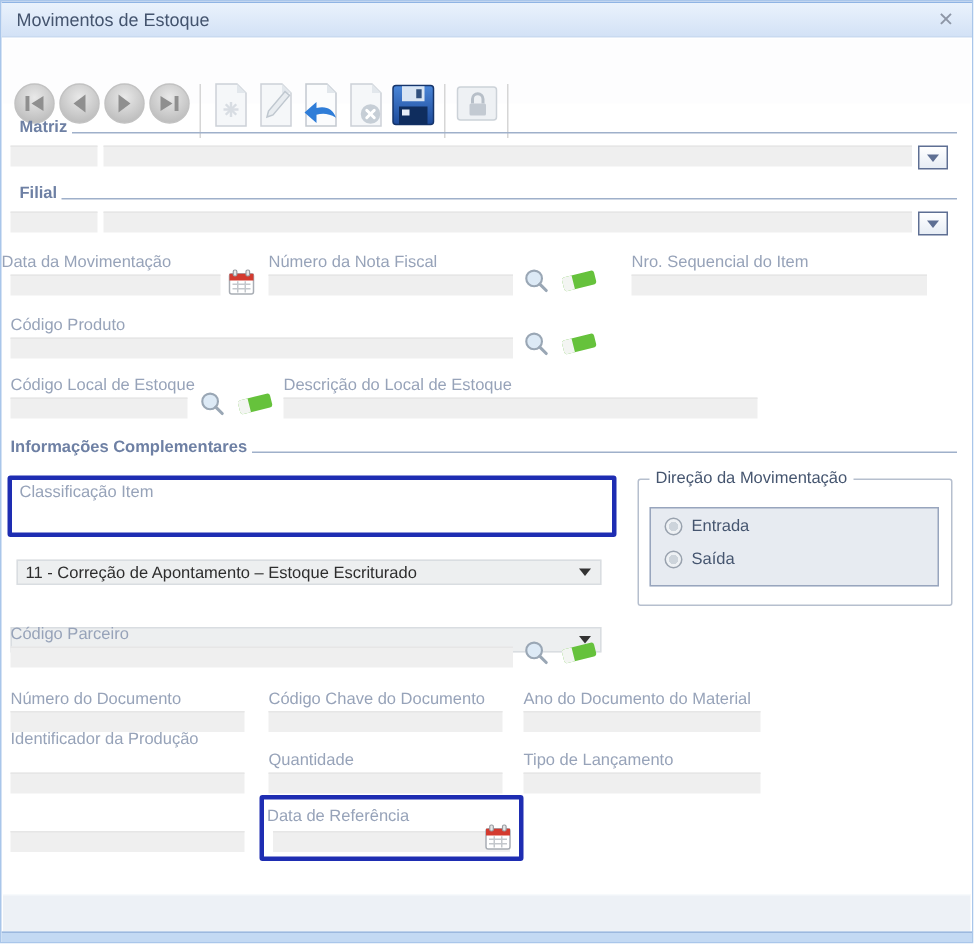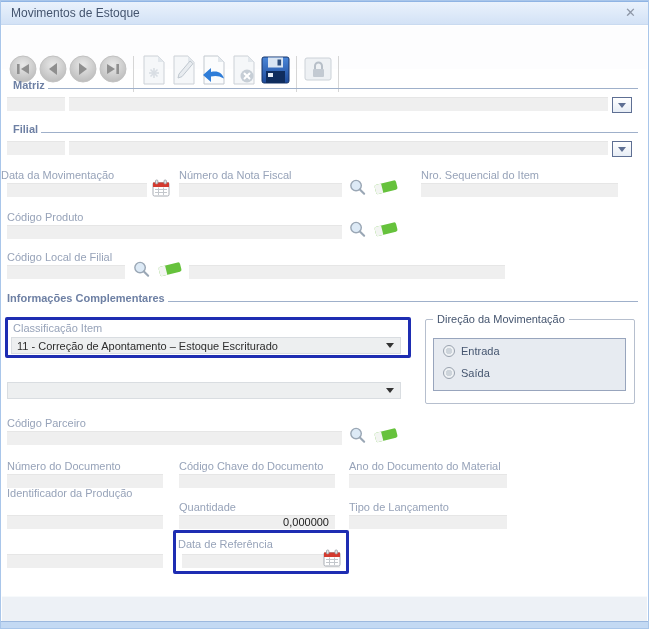--- a/index.html
+++ b/index.html
@@ -20,21 +20,21 @@
   .toolbar { position:absolute; left:1px; top:25px; right:1px; height:43px; background:#fdfdfe; }
   .tbtn { position:absolute; top:29px; }
   .tsep { position:absolute; top:30px; width:1px; height:36px; background:#d6d6d6; }
   
   .lbl { position:absolute; font-size:11px; color:#97a3b9; white-space:nowrap; }
   .fld { position:absolute; height:14px; background:#efefef; border-top:1px solid #e6e6e6; }
   .grp { position:absolute; display:flex; align-items:flex-end; font-size:11px; font-weight:bold; color:#6e80a4; }
   .grp .line { flex:1; border-bottom:1px solid #9fb0ca; margin-left:3px; position:relative; top:-2px; }
   .combo {
     position:absolute; height:17px; background:#edeff0; border:1px solid #d9dde1;
-    display:flex; align-items:center; font-size:11px; color:#2d2d2d; padding:0 6px 0 5px;
+    display:flex; align-items:center; font-size:11px; color:#2d2d2d; padding:0 6px 0 5px;margin-top:36px;
   }
   .combo .tri { margin-left:auto; width:0; height:0; border-left:4px solid transparent;
     border-right:4px solid transparent; border-top:5px solid #333; }
   .ddbtn {
     position:absolute; width:20px; height:16px; border:1px solid #5e6f93;
     background:linear-gradient(#ffffff,#e7edf5);
     display:flex; align-items:center; justify-content:center;
   }
   .ddbtn .tri { width:0; height:0; border-left:4px solid transparent;
     border-right:4px solid transparent; border-top:5px solid #5e6f93; }
@@ -229,36 +229,37 @@
   </div>
   <div class="icon" style="left:372px; top:218px">
     <svg width="27" height="20" viewBox="0 0 27 20">
         <g transform="rotate(-14 13 10)">
           <rect x="2" y="5.5" width="22" height="9.5" rx="2" fill="#66c23c"></rect>
           <path d="M4 5.5 h5 v9.5 h-5 a2 2 0 0 1 -2 -2 v-5.5 a2 2 0 0 1 2 -2 z" fill="#f3f5f2"></path>
         </g>
       </svg>
   </div>
 
-  <div class="lbl" style="left:6px; top:250px">Código Local de Filial</div>
+  <div class="lbl" style="left:6px; top:250px">Código Local de Estoque</div>
   <div class="fld" style="left:6px; top:264px; width:118px"></div>
   <div class="icon" style="left:131px; top:259px">
     <svg width="19" height="19" viewBox="0 0 20 20">
         <circle cx="8.5" cy="8" r="5.5" fill="#ddeaf6" stroke="#9aa7b5" stroke-width="1.5"></circle>
         <line x1="12.5" y1="12" x2="17" y2="16.5" stroke="#9aa7b5" stroke-width="2.2" stroke-linecap="round"></line>
       </svg>
   </div>
   <div class="icon" style="left:156px; top:258px">
     <svg width="27" height="20" viewBox="0 0 27 20">
         <g transform="rotate(-14 13 10)">
           <rect x="2" y="5.5" width="22" height="9.5" rx="2" fill="#66c23c"></rect>
           <path d="M4 5.5 h5 v9.5 h-5 a2 2 0 0 1 -2 -2 v-5.5 a2 2 0 0 1 2 -2 z" fill="#f3f5f2"></path>
         </g>
       </svg>
   </div>
+  <div class="lbl" style="left:188px; top:250px">Descrição do Local de Estoque</div>
   <div class="fld" style="left:188px; top:264px; width:316px"></div>
 
   <div class="grp" style="left:6px; top:291px; width:631px">
     <span>Informações Complementares</span>
     <span class="line"></span>
   </div>
 
   <div class="hbox" style="left:4px; top:316px; width:406px; height:41px"></div>
   <div class="lbl" style="left:12px; top:321px">Classificação Item</div>
   <div class="combo" style="left:10px; top:336px; width:390px">
@@ -305,21 +306,20 @@
   <div class="fld" style="left:6px; top:473px; width:156px"></div>
   <div class="lbl" style="left:178px; top:459px">Código Chave do Documento</div>
   <div class="fld" style="left:178px; top:473px; width:156px"></div>
   <div class="lbl" style="left:348px; top:459px">Ano do Documento do Material</div>
   <div class="fld" style="left:348px; top:473px; width:158px"></div>
 
   <div class="lbl" style="left:6px; top:486px">Identificador da Produção</div>
   <div class="fld" style="left:6px; top:514px; width:156px"></div>
   <div class="lbl" style="left:178px; top:500px">Quantidade</div>
   <div class="fld" style="left:178px; top:514px; width:156px"></div>
-  <div class="qty-val" style="left:178px; top:515px; width:150px">0,000000</div>
   <div class="lbl" style="left:348px; top:500px">Tipo de Lançamento</div>
   <div class="fld" style="left:348px; top:514px; width:158px"></div>
 
   <div class="fld" style="left:6px; top:553px; width:156px"></div>
   <div class="hbox" style="left:172px; top:529px; width:176px; height:44px"></div>
   <div class="lbl" style="left:177px; top:537px">Data de Referência</div>
   <div class="fld" style="left:181px; top:553px; width:158px"></div>
   <div class="icon" style="left:322px; top:548px">
     <svg width="18" height="18" viewBox="0 0 18 18">
         <rect x="1" y="3.5" width="16" height="13.5" rx="1.5" fill="#fff" stroke="#a8adb4"></rect>

